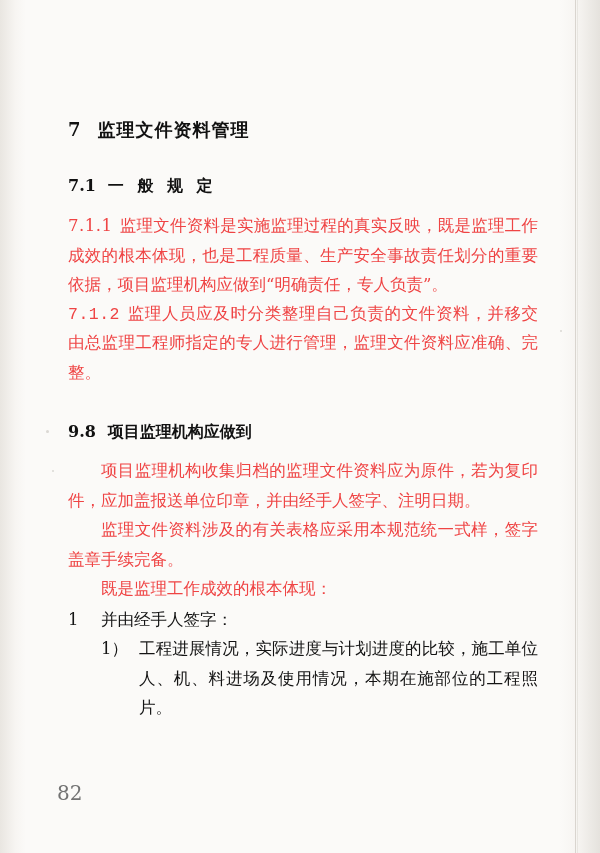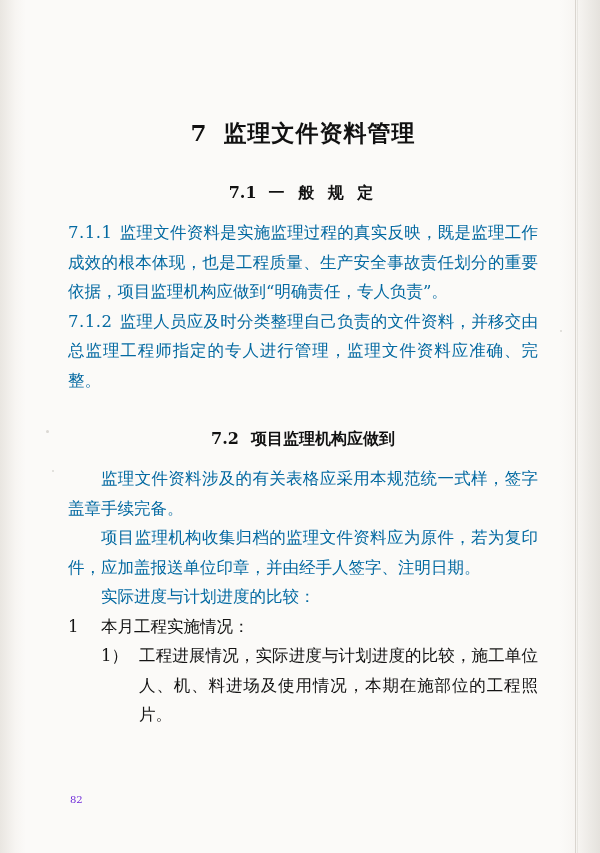--- a/index.html
+++ b/index.html
@@ -45,64 +45,64 @@
 
   .content {
     position: absolute;
     left: 68px;
     right: 62px;
     top: 0;
     bottom: 0;
   }
 
   .chapter-title {
-    text-align: center;
-    font-size: 23px;
+    text-align: left;
+    font-size: 18px;
     font-weight: bold;
     letter-spacing: 1px;
     margin-top: 118px;
     color: #111;
     font-family: "DejaVu Serif", "Liberation Serif", serif;
   }
   .chapter-title .num {
     margin-right: 16px;
   }
 
   .section-title {
-    text-align: center;
+    text-align: left;
     font-size: 16px;
     font-weight: bold;
     margin-top: 34px;
     margin-bottom: 14px;
     color: #111;
   }
   .section-title .num {
     margin-right: 12px;
   }
   .section-title.spaced .txt {
     letter-spacing: 4px;
   }
 
   .para {
     font-size: 16.5px;
     line-height: 29.5px;
     text-align: justify;
     text-justify: inter-ideograph;
     margin: 0;
-    color: #0369a1;
+    color: #ef4444;
   }
   .para .lbl {
     font-weight: normal;
     letter-spacing: 0.5px;
     margin-right: 7px;
   }
   .para.indent {
     text-indent: 33px;
   }
-  .para.tight { margin-top: 0; }
+  .para.tight { margin-top: 0; font-family: Liberation Mono, monospace; }
 
   
   .list-item {
     display: flex;
     font-size: 16.5px;
     line-height: 29.5px;
     color: #141414;
   }
   .list-item .marker {
     flex: 0 0 auto;
@@ -116,24 +116,24 @@
   }
   .list-item.lvl2 {
     padding-left: 33px;
   }
   .list-item.lvl2 .marker {
     width: 38px;
   }
 
   .page-number {
     position: absolute;
-    left: 70px;
+    left: 57px;
     bottom: 48px;
-    font-size: 10px;
-    color: #6d28d9;
+    font-size: 20px;
+    color: #737373;
     font-family: "DejaVu Serif", "Liberation Serif", serif;
   }
 
   .speck {
     position: absolute;
     background: #bcb7b0;
     border-radius: 50%;
     opacity: .5;
     pointer-events: none;
   }
@@ -163,41 +163,41 @@
 
     <p class="para">
       <span class="lbl">7.1.1</span><span>监理文件资料是实施监理过程的真实反映，既是监理工作成效的根本体现，也是工程质量、生产安全事故责任划分的重要依据，项目监理机构应做到“明确责任，专人负责”。</span>
     </p>
 
     <p class="para tight">
       <span class="lbl">7.1.2</span><span>监理人员应及时分类整理自己负责的文件资料，并移交由总监理工程师指定的专人进行管理，监理文件资料应准确、完整。</span>
     </p>
 
     <div class="section-title">
-      <span class="num">7.2</span><span class="txt">项目监理机构应做到</span>
-    </div>
-
+      <span class="num">9.8</span><span class="txt">项目监理机构应做到</span>
+    </div>
+
+
+    <p class="para indent tight">
+      <span>项目监理机构收集归档的监理文件资料应为原件，若为复印件，应加盖报送单位印章，并由经手人签字、注明日期。</span>
+    </p>
 
     <p class="para indent tight">
       <span>监理文件资料涉及的有关表格应采用本规范统一式样，签字盖章手续完备。</span>
     </p>
 
+
+
     <p class="para indent tight">
-      <span>项目监理机构收集归档的监理文件资料应为原件，若为复印件，应加盖报送单位印章，并由经手人签字、注明日期。</span>
-    </p>
-
-
-
-    <p class="para indent tight">
-      <span>实际进度与计划进度的比较：</span>
+      <span>既是监理工作成效的根本体现：</span>
     </p>
 
     <div class="list-item">
       <span class="marker">1</span>
-      <span class="body">本月工程实施情况：</span>
+      <span class="body">并由经手人签字：</span>
     </div>
 
     <div class="list-item lvl2">
       <span class="marker">1）</span>
       <span class="body">工程进展情况，实际进度与计划进度的比较，施工单位人、机、料进场及使用情况，本期在施部位的工程照片。</span>
     </div>
 
   </div>
 
   <div class="page-number">82</div>

